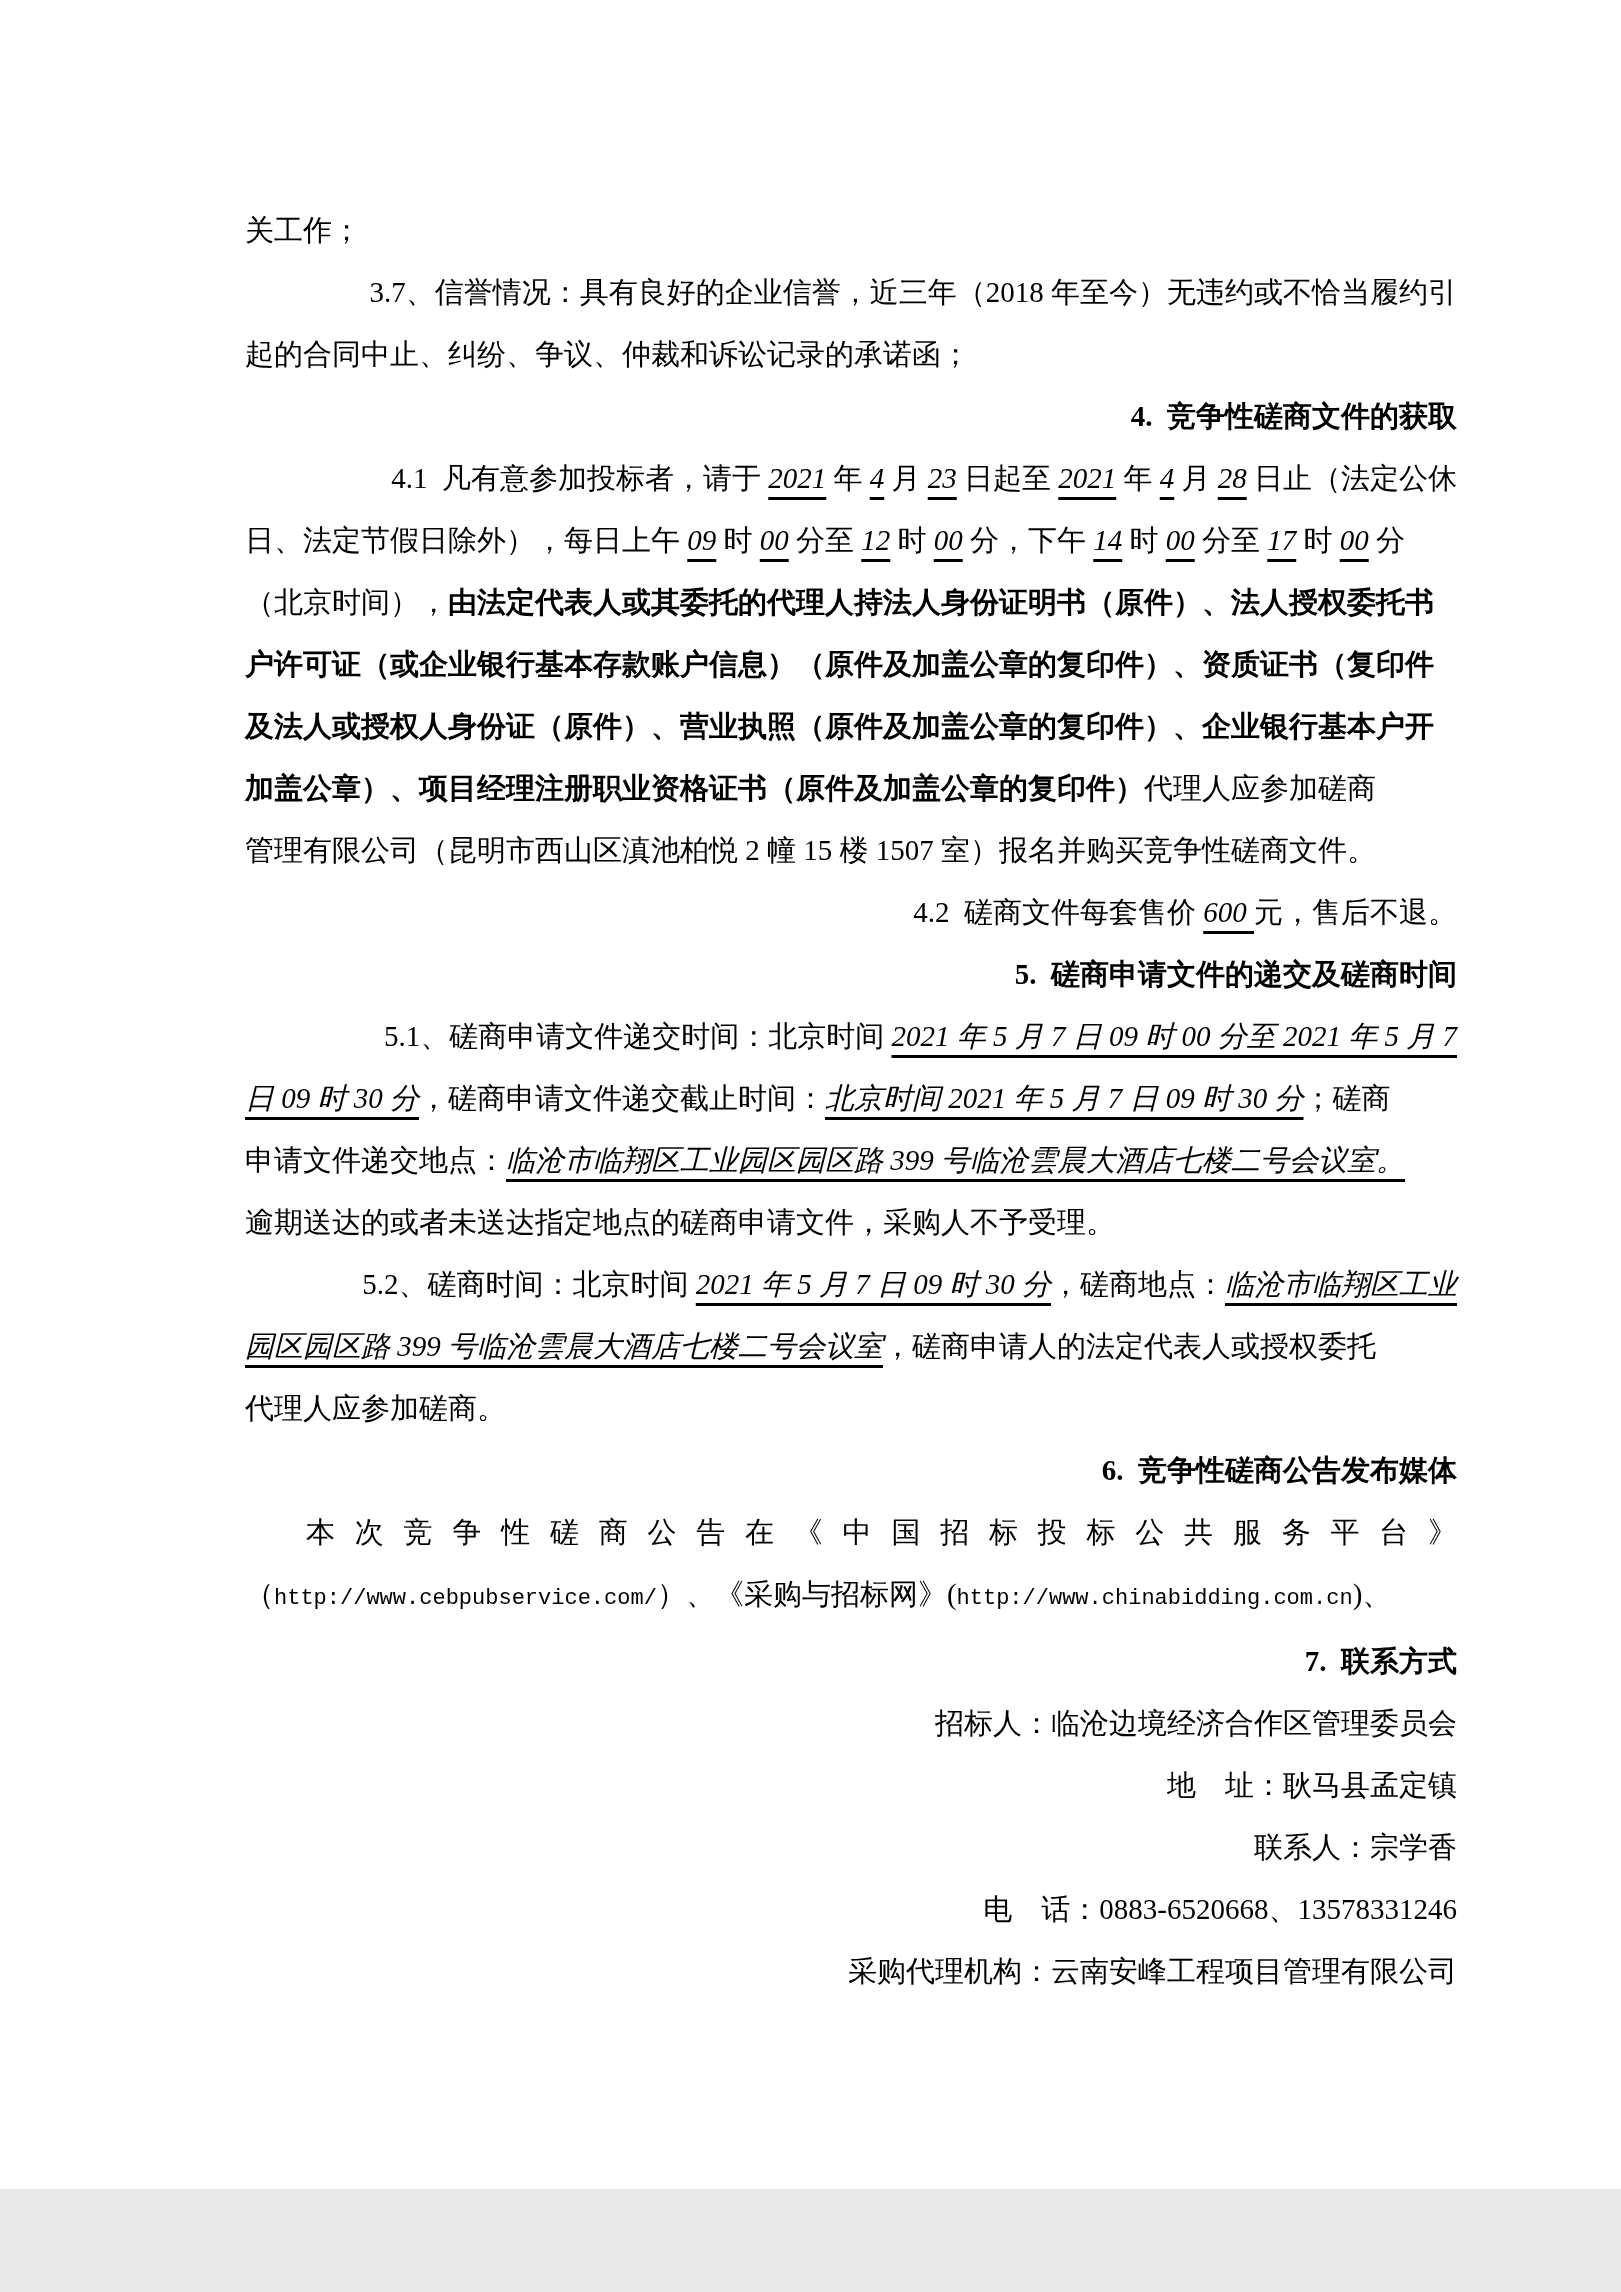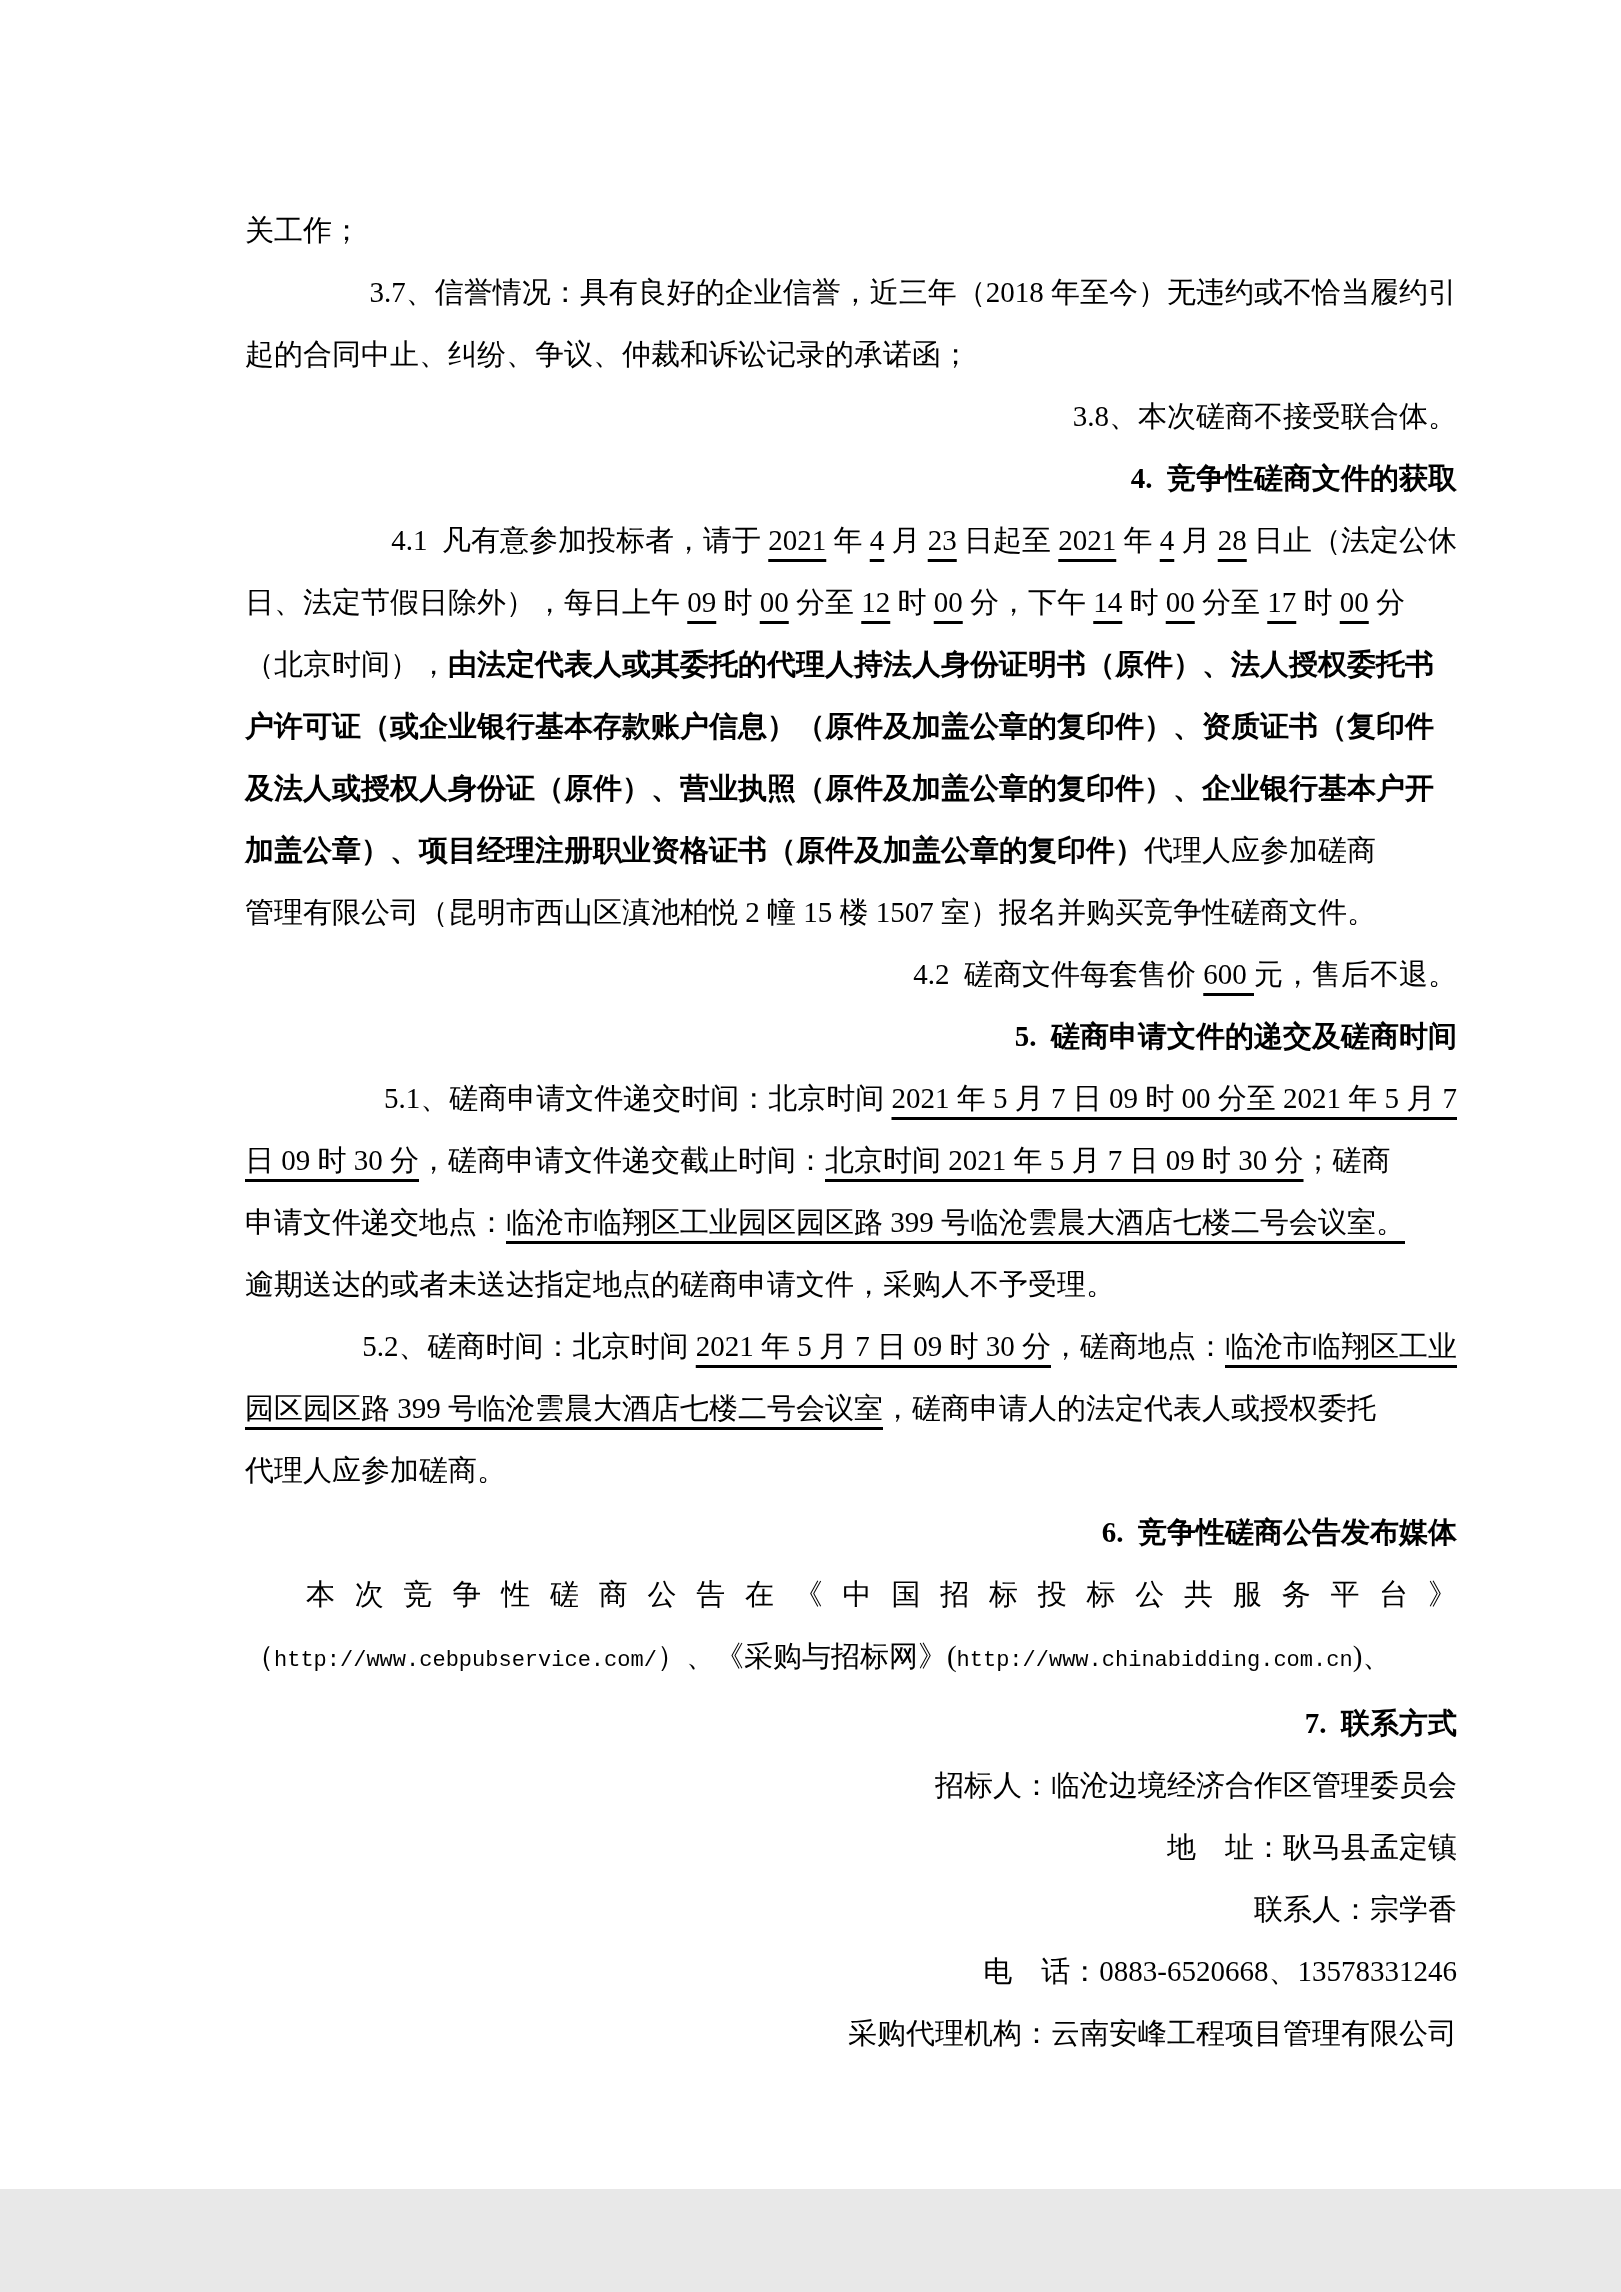--- a/index.html
+++ b/index.html
@@ -32,35 +32,35 @@
     white-space: pre-wrap;
     text-align: left;
   }
   .line.ind { text-indent: 61px; text-align: right; }
   .line.ju { text-align: justify; text-align-last: justify; }
   .seg.b { font-weight: 700; }
   .seg.u {
     text-decoration: underline;
     text-decoration-thickness: 2.9px;
     text-underline-offset: 8.8px;
+    font-style: italic;
   }
   .seg.m {
     font-family: "Liberation Mono", "DejaVu Sans Mono", monospace;
     font-size: 22px;
   }
 </style>
 </head>
 <body>
 
 <div class="page">
   <div class="doc" id="doc-lines">
       <div class="line"><span class="seg">关工作；</span></div>
       <div class="line ind"><span class="seg">3.7、信誉情况：具有良好的企业信誉，近三年（2018 年至今）无违约或不恰当履约引</span></div>
       <div class="line"><span class="seg">起的合同中止、纠纷、争议、仲裁和诉讼记录的承诺函；</span></div>
-      <div class="line ind"><span class="seg">3.8、本次磋商不接受联合体。</span></div>
       <div class="line ind"><span class="seg b">4.  竞争性磋商文件的获取</span></div>
       <div class="line ind"><span class="seg">4.1  凡有意参加投标者，请于 </span><span class="seg u">2021</span><span class="seg"> 年 </span><span class="seg u">4</span><span class="seg"> 月 </span><span class="seg u">23</span><span class="seg"> 日起至 </span><span class="seg u">2021</span><span class="seg"> 年 </span><span class="seg u">4</span><span class="seg"> 月 </span><span class="seg u">28</span><span class="seg"> 日止（法定公休</span></div>
       <div class="line"><span class="seg">日、法定节假日除外），每日上午 </span><span class="seg u">09</span><span class="seg"> 时 </span><span class="seg u">00</span><span class="seg"> 分至 </span><span class="seg u">12</span><span class="seg"> 时 </span><span class="seg u">00</span><span class="seg"> 分，下午 </span><span class="seg u">14</span><span class="seg"> 时 </span><span class="seg u">00</span><span class="seg"> 分至 </span><span class="seg u">17</span><span class="seg"> 时 </span><span class="seg u">00</span><span class="seg"> 分</span></div>
       <div class="line"><span class="seg">（北京时间），</span><span class="seg b">由法定代表人或其委托的代理人持法人身份证明书（原件）、法人授权委托书</span></div>
       <div class="line"><span class="seg b">户许可证（或企业银行基本存款账户信息）（原件及加盖公章的复印件）、资质证书（复印件</span></div>
       <div class="line"><span class="seg b">及法人或授权人身份证（原件）、营业执照（原件及加盖公章的复印件）、企业银行基本户开</span></div>
       <div class="line"><span class="seg b">加盖公章）、项目经理注册职业资格证书（原件及加盖公章的复印件）</span><span class="seg">代理人应参加磋商</span></div>
       <div class="line"><span class="seg">管理有限公司（昆明市西山区滇池柏悦 2 幢 15 楼 1507 室）报名并购买竞争性磋商文件。</span></div>
       <div class="line ind"><span class="seg">4.2  磋商文件每套售价 </span><span class="seg u">600 </span><span class="seg">元，售后不退。</span></div>
       <div class="line ind"><span class="seg b">5.  磋商申请文件的递交及磋商时间</span></div>

